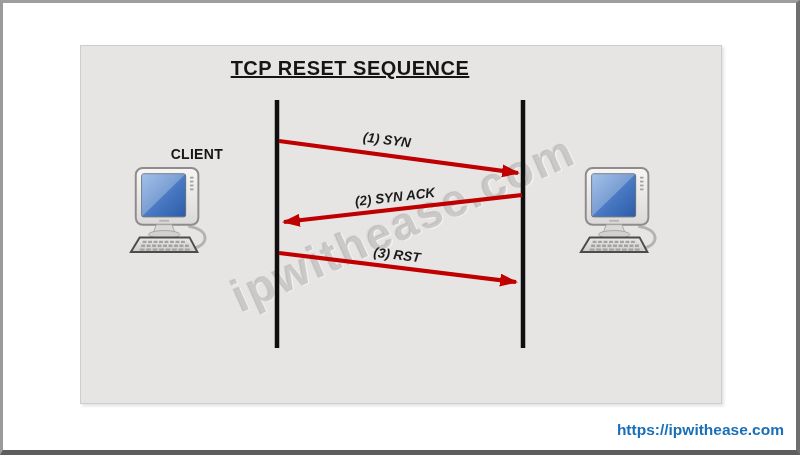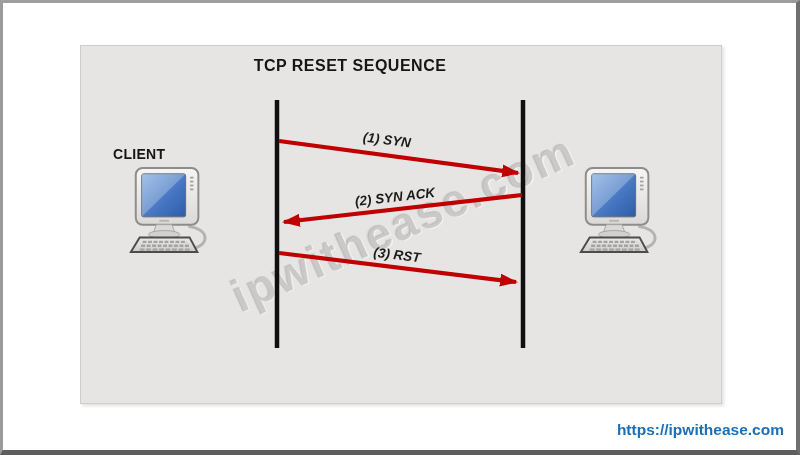--- a/index.html
+++ b/index.html
@@ -23,38 +23,38 @@
     width: 642px; height: 359px;
     background: #e7e5e4;
     border: 1px solid #cfcdcb;
     box-shadow: 2px 2px 3px rgba(0,0,0,0.12);
   }
 
   .diagram-title {
     position: absolute;
     left: 77px; top: 54px; width: 540px;
     text-align: center;
-    font-size: 16px; font-weight: bold;
-    color: #151515; letter-spacing: 0.5px;
+    font-size: 20px; font-weight: bold;
+    color: #151515; letter-spacing: 0.5px; text-decoration: underline;
   }
 
   .watermark {
     position: absolute;
     left: 400px; top: 220px;
     transform: translate(-50%, -50%) rotate(-24deg);
     font-size: 46px; font-weight: bold; letter-spacing: 2px;
     color: rgba(150, 147, 144, 0.40);
     text-shadow: 1px 1px 0 rgba(255,255,255,0.55), -1px -1px 0 rgba(120,118,115,0.12);
     white-space: nowrap;
     pointer-events: none;
   }
 
   .actor-label {
     position: absolute; top: 143px; width: 110px;
-    text-align: left;
+    text-align: right;
     font-size: 14px; font-weight: bold; color: #151515;
     letter-spacing: 0.3px;
   }
   .actor-label.client { left: 110px; }
   .actor-label.server { left: 562px; }
 
   .pc-icon { position: absolute; width: 98px; height: 90px; }
   .pc-icon.client { left: 118px; top: 163px; }
   .pc-icon.server { left: 568px; top: 163px; }
 

